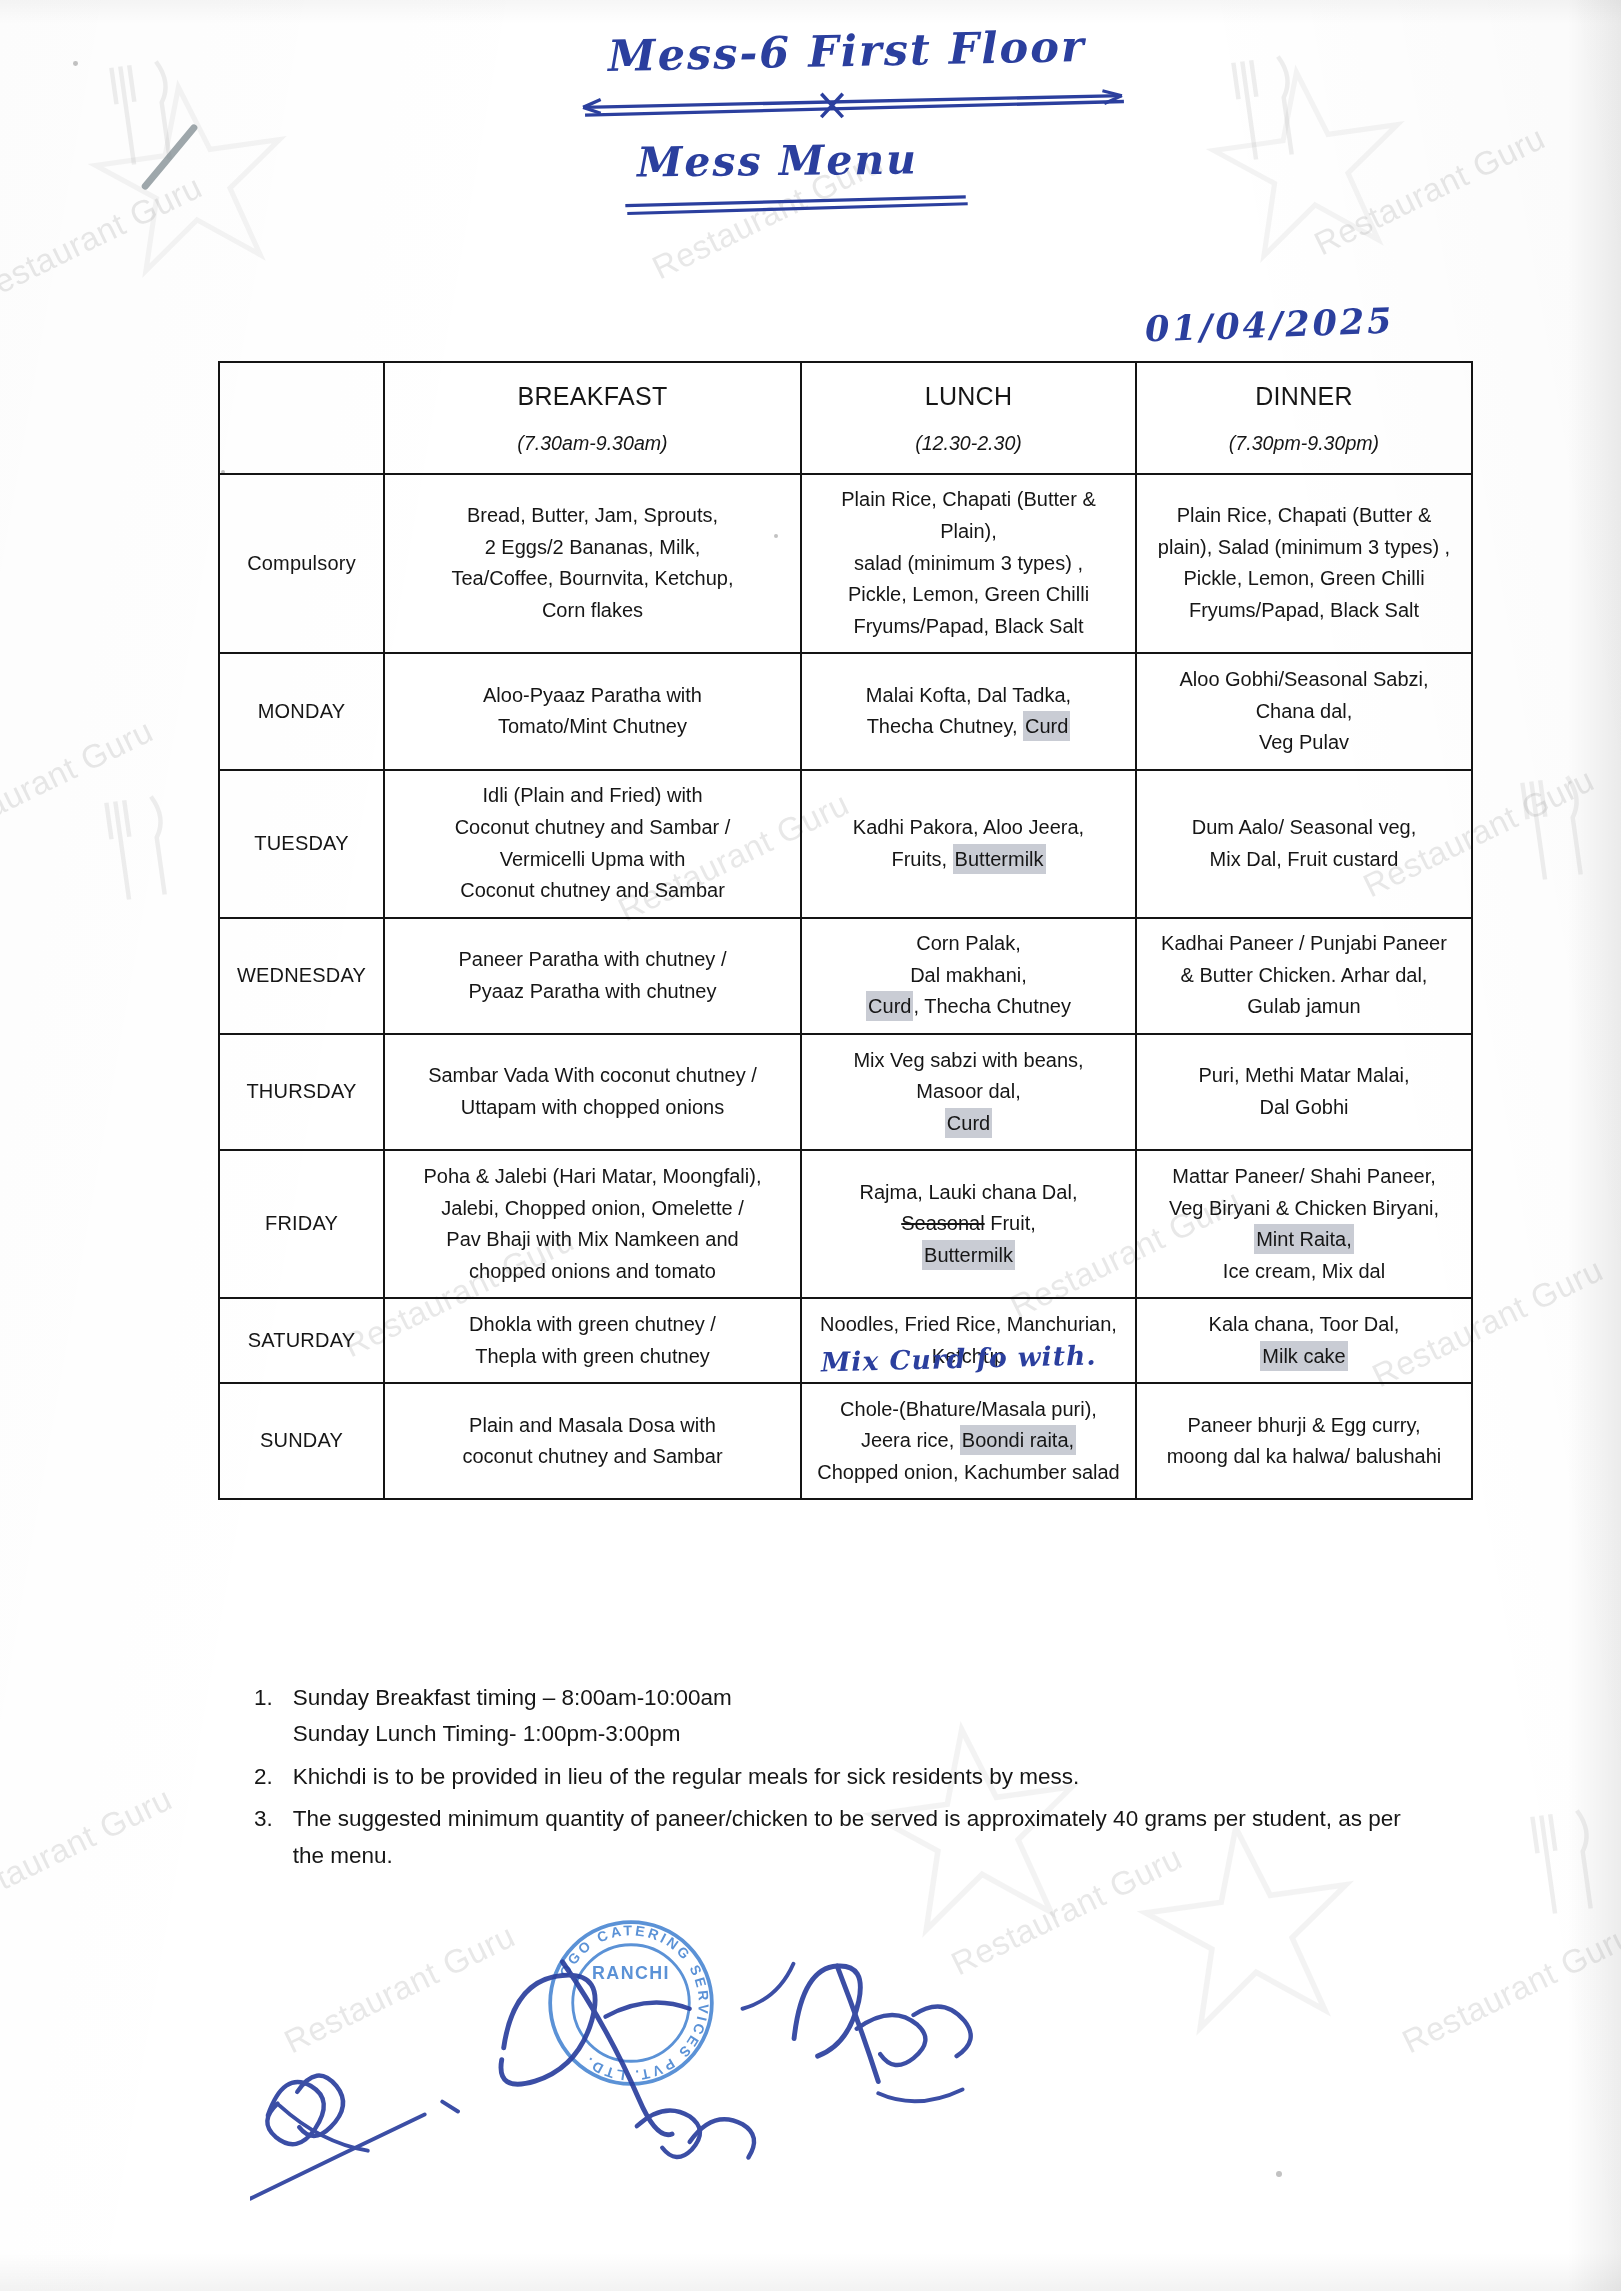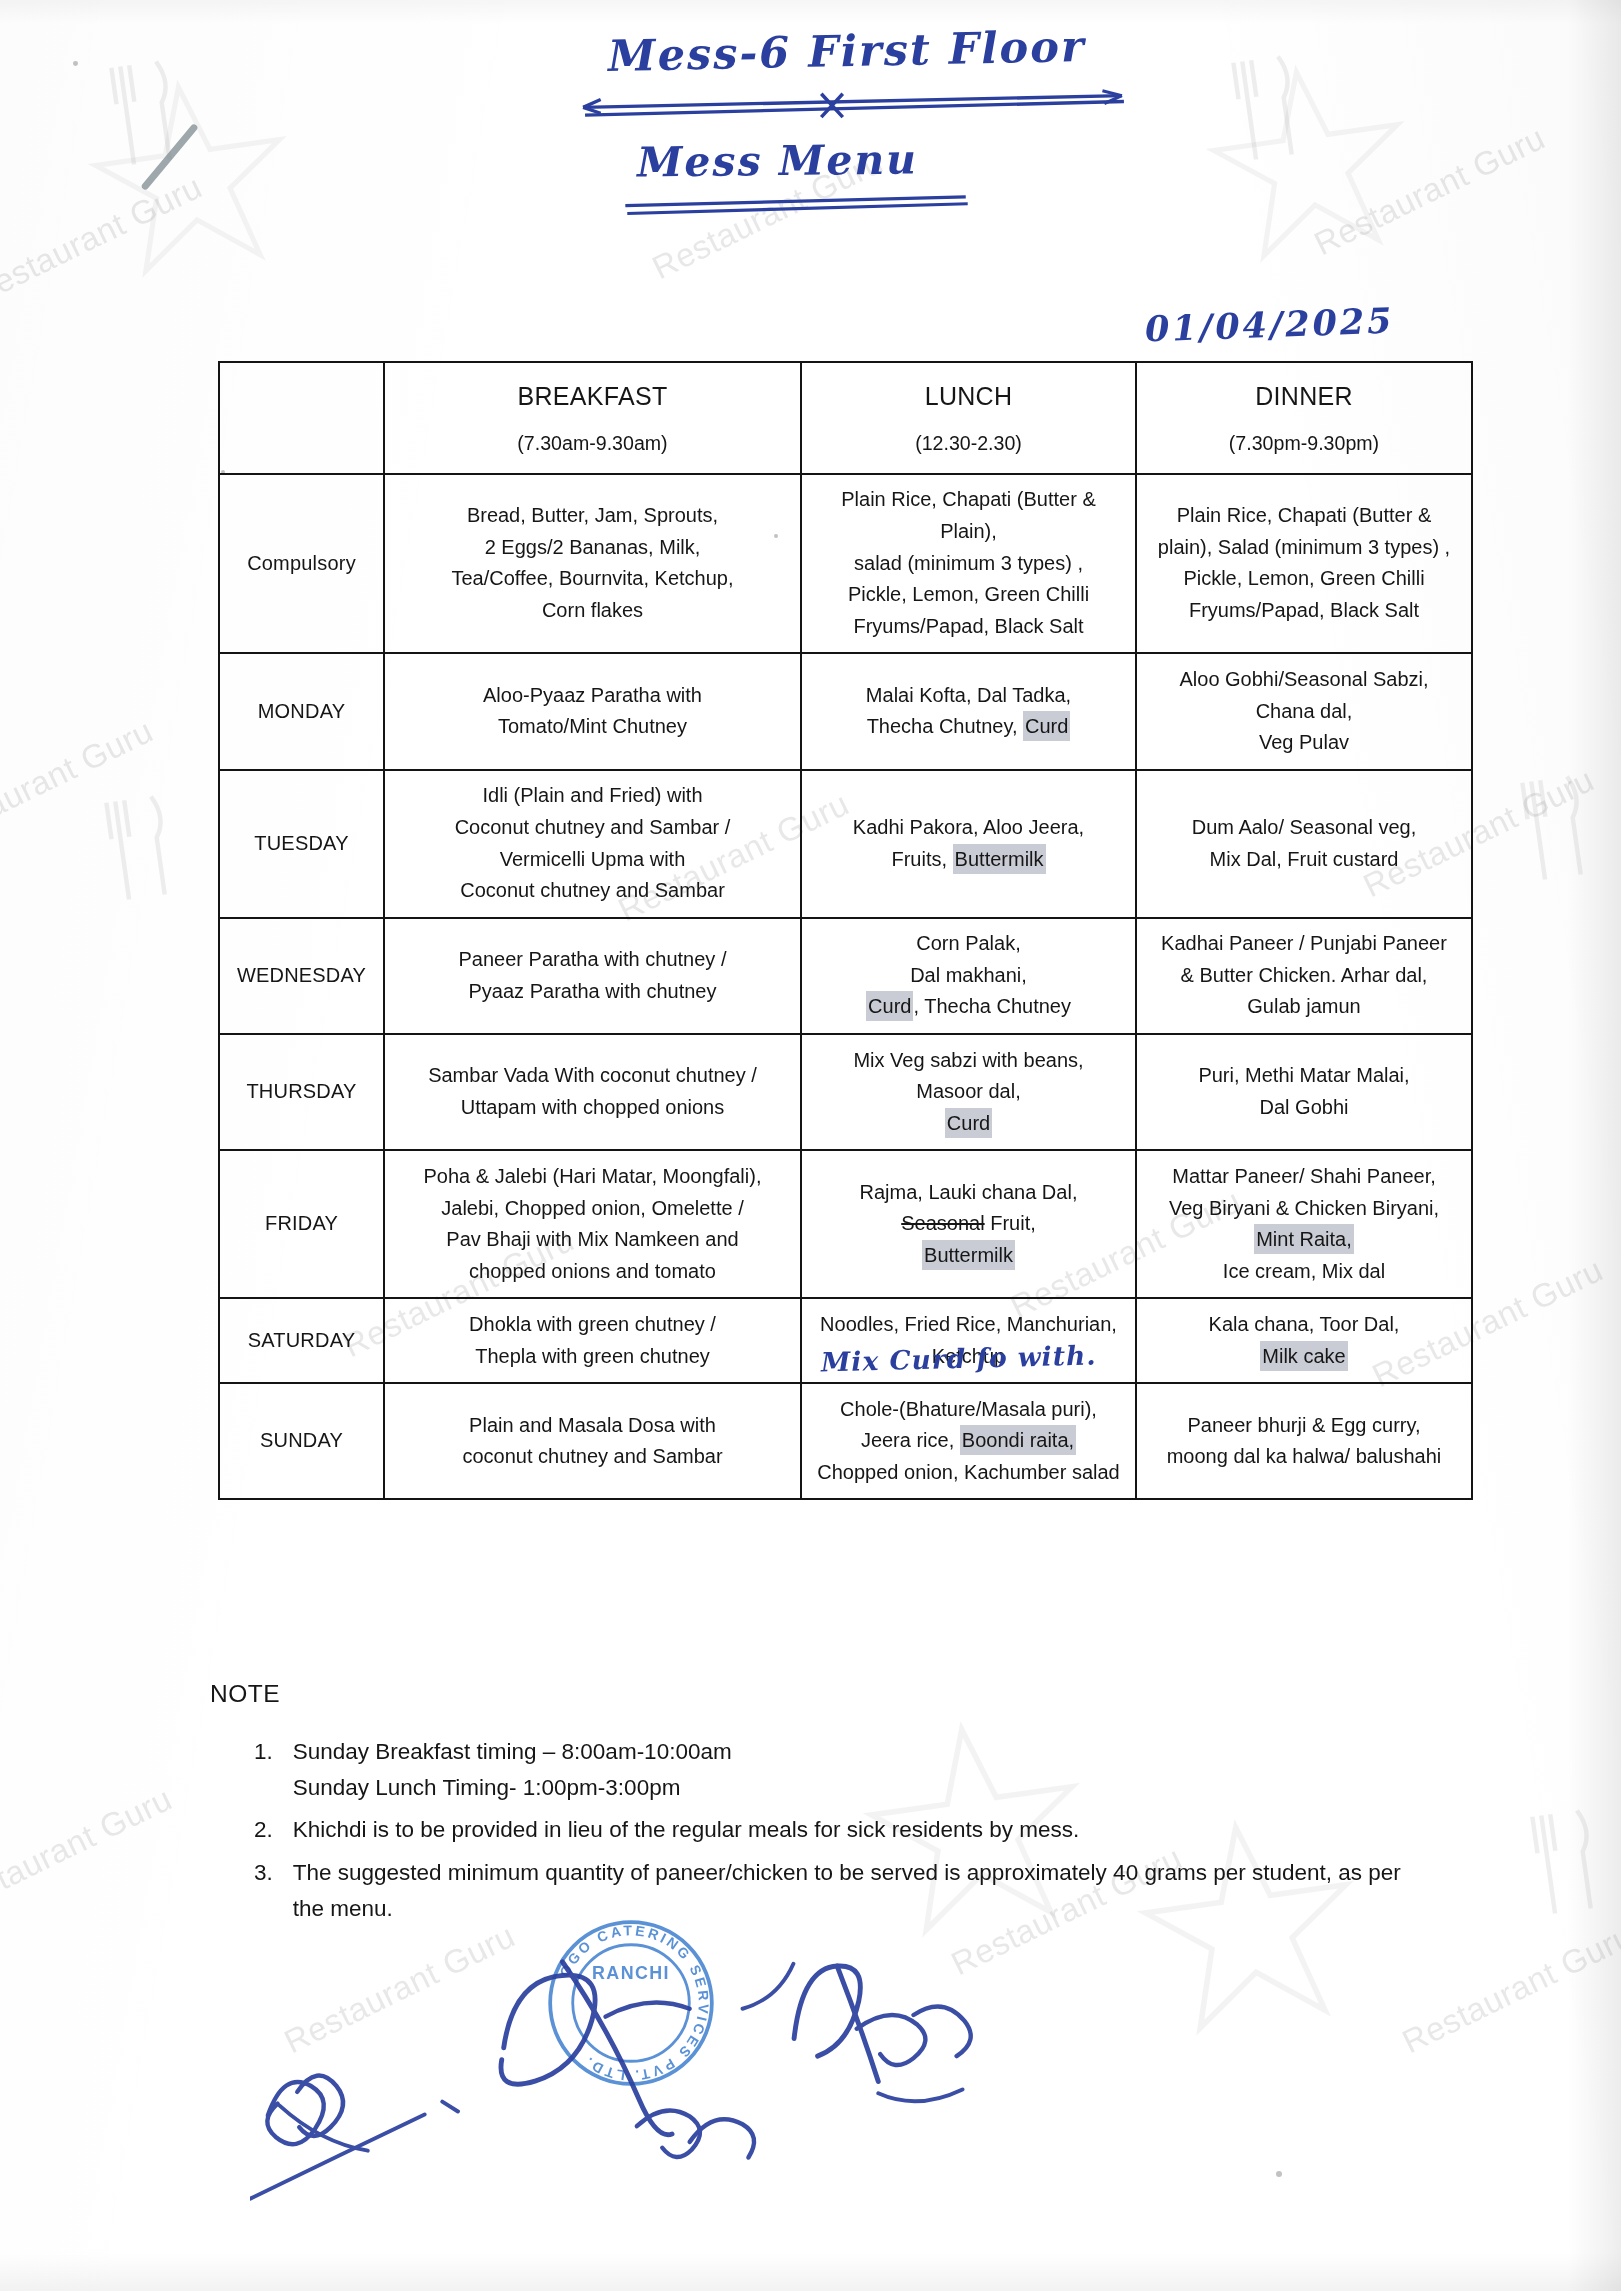--- a/index.html
+++ b/index.html
@@ -123,21 +123,21 @@
   col.c-day    { width: 165px; }
   col.c-meal   { width: 417px; }
   col.c-lunch  { width: 335px; }
   col.c-dinner { width: 336px; }
 
   #menu-table thead td {
     height: 94px;
     padding: 7.8px 3.9px;
   }
   .hdr-name { display: block; font-size: 25px; letter-spacing: 0.3px; }
-  .hdr-time { display: block; font-size: 19.6px; margin-top: 11.8px; }
+  .hdr-time { display: block; font-size: 19.6px; margin-top: 11.8px; font-style: italic; }
 
   td.day-cell {
     font-size: 19.6px;
     letter-spacing: 0.2px;
     text-align: center;
   }
   .cell-line { display: block; }
   .cell-line.alt { text-underline-offset: 3.9px; }
   .hl { background: #c9ccd4; padding: 4px 2px; }
   .strike { text-decoration: line-through; text-decoration-thickness: 2px; }
@@ -436,21 +436,20 @@
             <span class="cell-line">Paneer bhurji &amp; Egg curry,</span>
             <span class="cell-line">moong dal ka halwa/ balushahi</span>
           </td>
         </tr>
       </tbody>
   </table>
 
   <div class="hand" id="hw-friday-note">Mix Curd fo with.</div>
 
   <div id="note-block">
-    <div id="note-heading">NOTE</div>
     <ol class="notes" id="notes-list">
         <li><span>Sunday Breakfast timing – 8:00am-10:00am</span><span class="sub">Sunday Lunch Timing- 1:00pm-3:00pm</span></li>
         <li><span>Khichdi is to be provided in lieu of the regular meals for sick residents by mess.</span></li>
         <li><span>The suggested minimum quantity of paneer/chicken to be served is approximately 40 grams per student, as per the menu.</span></li>
       </ol>
   </div>
 
   <svg id="stamp" viewBox="0 0 200 200">
     <defs>
       <path id="ringpath" d="M100,100 m-72,0 a72,72 0 1,1 144,0 a72,72 0 1,1 -144,0"></path>

